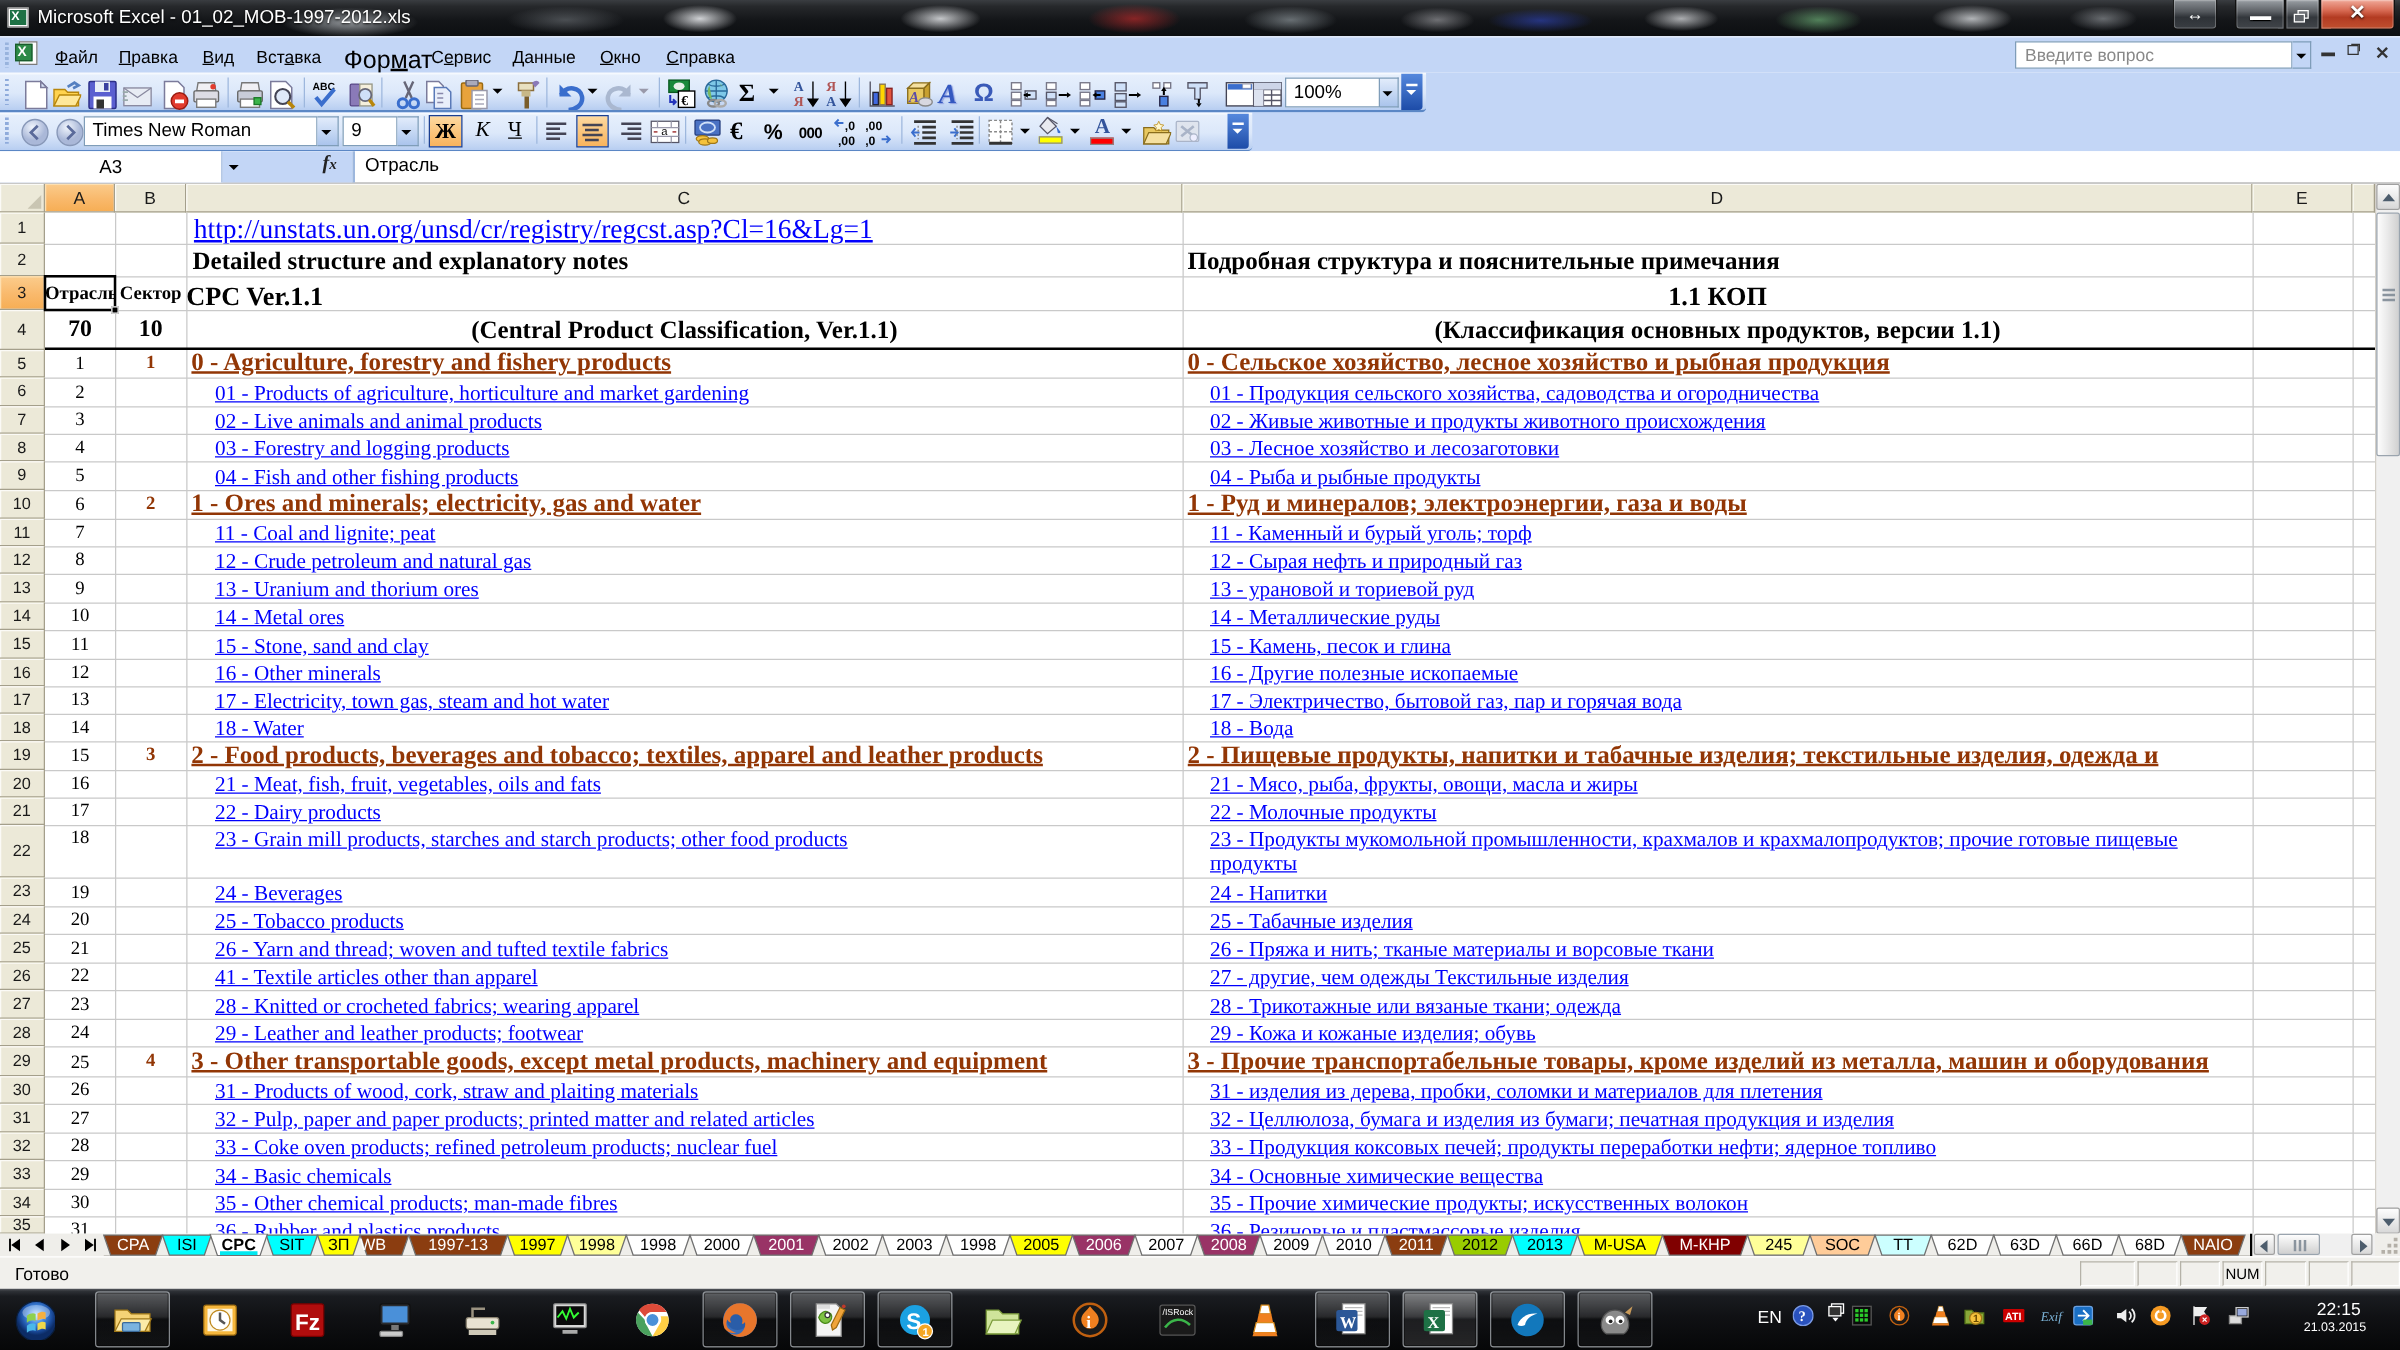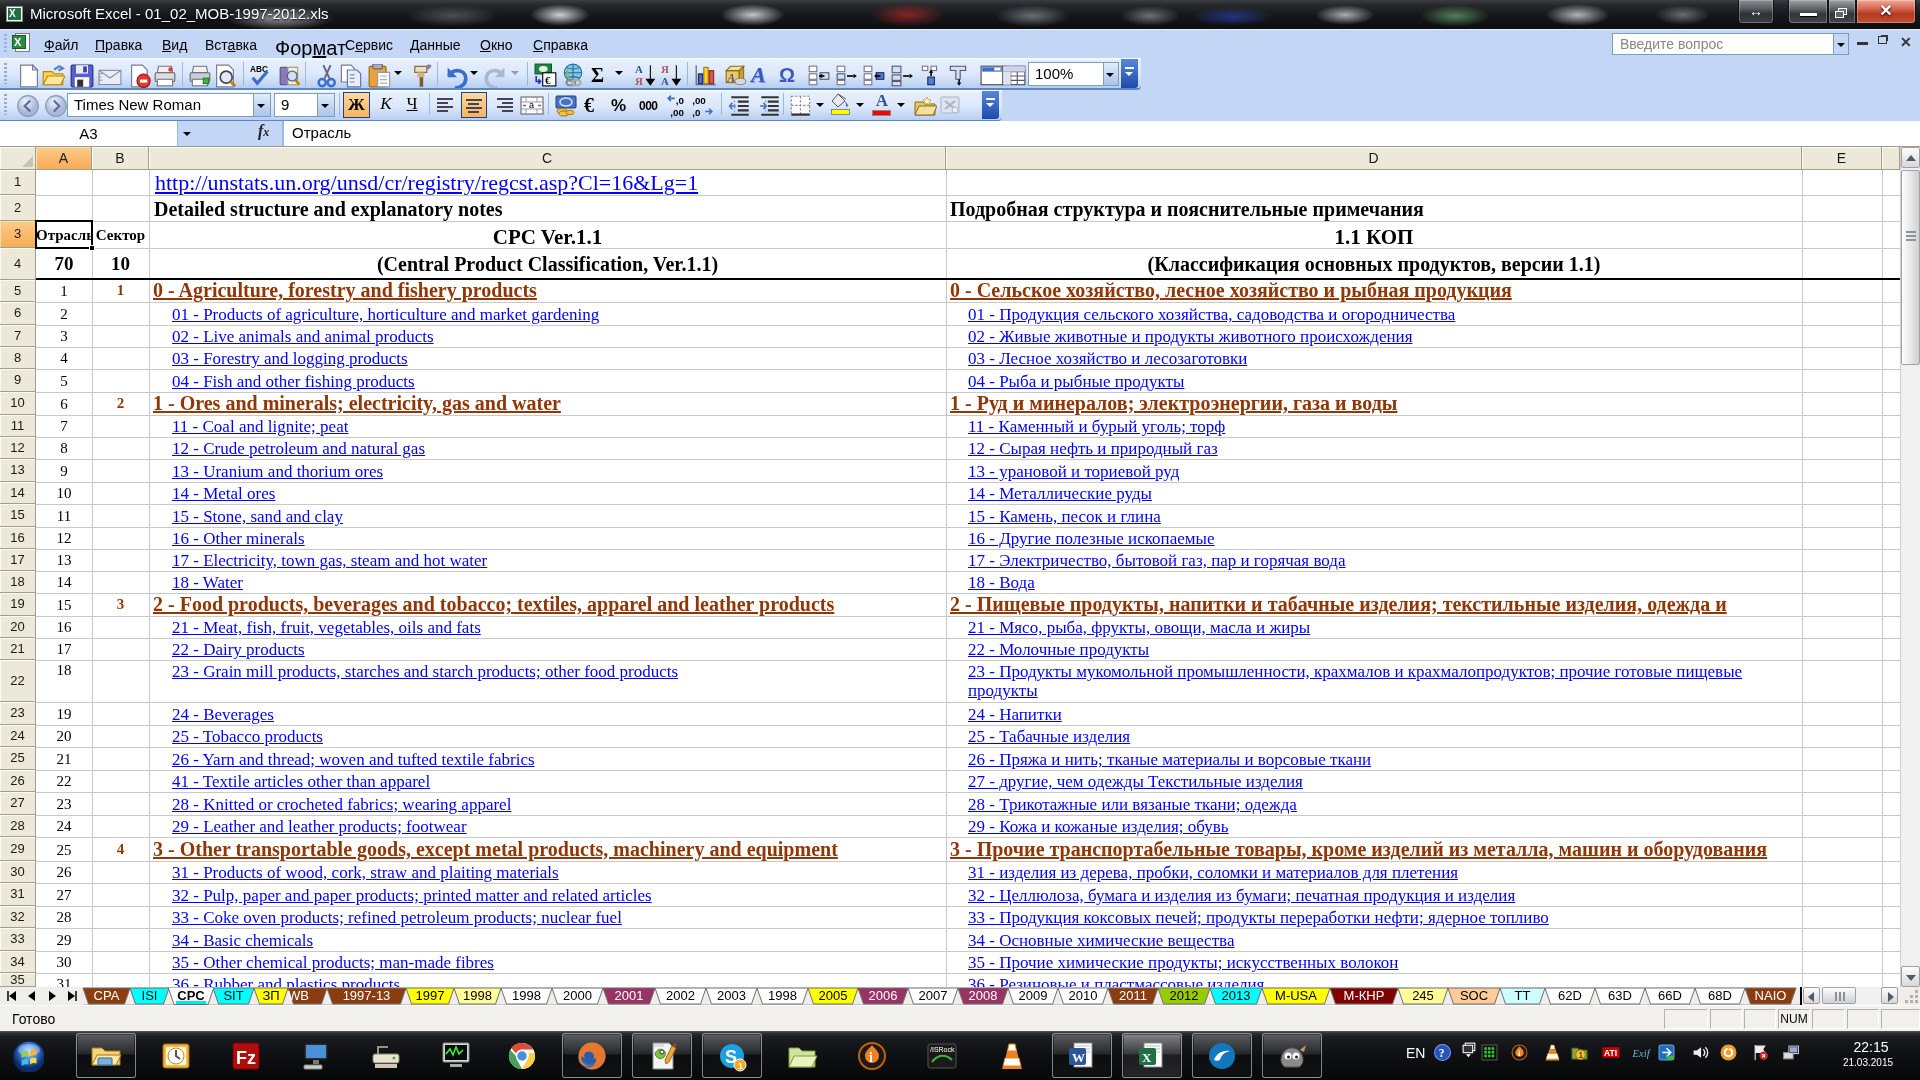--- a/index.html
+++ b/index.html
@@ -581,21 +581,21 @@
 <div class="cellt sub" style="left:172px;top:805px;width:773px;line-height:21px;">35 - Other chemical products; man-made fibres</div>
 <div class="cellt sub" style="left:968px;top:805px;width:833px;line-height:21px;">35 - Прочие химические продукты; искусственных волокон</div>
 <div class="cellt num" style="left:36px;top:829px;width:56px;line-height:17px;">31</div>
 <div class="cellt sub" style="left:172px;top:827px;width:773px;line-height:21px;">36 - Rubber and plastics products</div>
 <div class="cellt sub" style="left:968px;top:827px;width:833px;line-height:21px;">36 - Резиновые и пластмассовые изделия</div>
 <div class="cellt" style="left:155px;top:24px;width:790px;color:#0100fd;text-decoration:underline;font-size:22px;line-height:24px;font-family:'Liberation Serif',serif;">http://unstats.un.org/unsd/cr/registry/regcst.asp?Cl=16&amp;Lg=1</div>
 <div class="cellt bt" style="left:950px;top:50px;width:850px;line-height:24px;">Подробная структура и пояснительные примечания</div>
 <div class="cellt bt" style="left:154px;top:50px;width:790px;line-height:24px;">Detailed structure and explanatory notes</div>
 <div class="cellt serif" style="left:36px;top:80px;width:56px;font-weight:bold;font-size:15px;">Отрасль</div>
 <div class="cellt serif" style="left:92px;top:80px;width:57px;font-weight:bold;font-size:15px;text-align:center;">Сектор</div>
-<div class="cellt bt" style="left:149px;top:78px;width:797px;text-align:center;font-size:21px;">CPC Ver.1.1</div>
+<div class="cellt bt" style="left:149px;top:78px;width:797px;font-size:21px;">CPC Ver.1.1</div>
 <div class="cellt bt" style="left:946px;top:78px;width:856px;text-align:center;font-size:21px;">1.1 КОП</div>
 <div class="cellt bt" style="left:36px;top:106px;width:56px;text-align:center;font-size:19px;">70</div>
 <div class="cellt bt" style="left:92px;top:106px;width:57px;text-align:center;font-size:19px;">10</div>
 <div class="cellt bt" style="left:149px;top:105px;width:797px;text-align:center;line-height:24px;">(Central Product Classification, Ver.1.1)</div>
 <div class="cellt bt" style="left:946px;top:105px;width:856px;text-align:center;line-height:24px;">(Классификация основных продуктов, версии 1.1)</div>
 <div class="abs" style="left:35px;top:73px;width:58px;height:29px;border:2px solid #000;"></div>
 <div class="abs" style="left:89px;top:98px;width:6px;height:6px;background:#000;border:1px solid #fff;"></div>
 <div class="abs" style="left:1900px;top:0;width:20px;height:840px;background:#f0f0f0;border-left:1px solid #d4d0c8;">
 <div class="abs" style="left:0px;top:0px;width:19px;height:21px;background:linear-gradient(180deg,#fdfdfd,#d8d8d8);border:1px solid #a0a0a0;border-radius:2px;">
         <div style="position:absolute;left:4px;top:7px;width:0;height:0;border-left:5px solid transparent;border-right:5px solid transparent;border-bottom:6px solid #4d5d6d;"></div>

